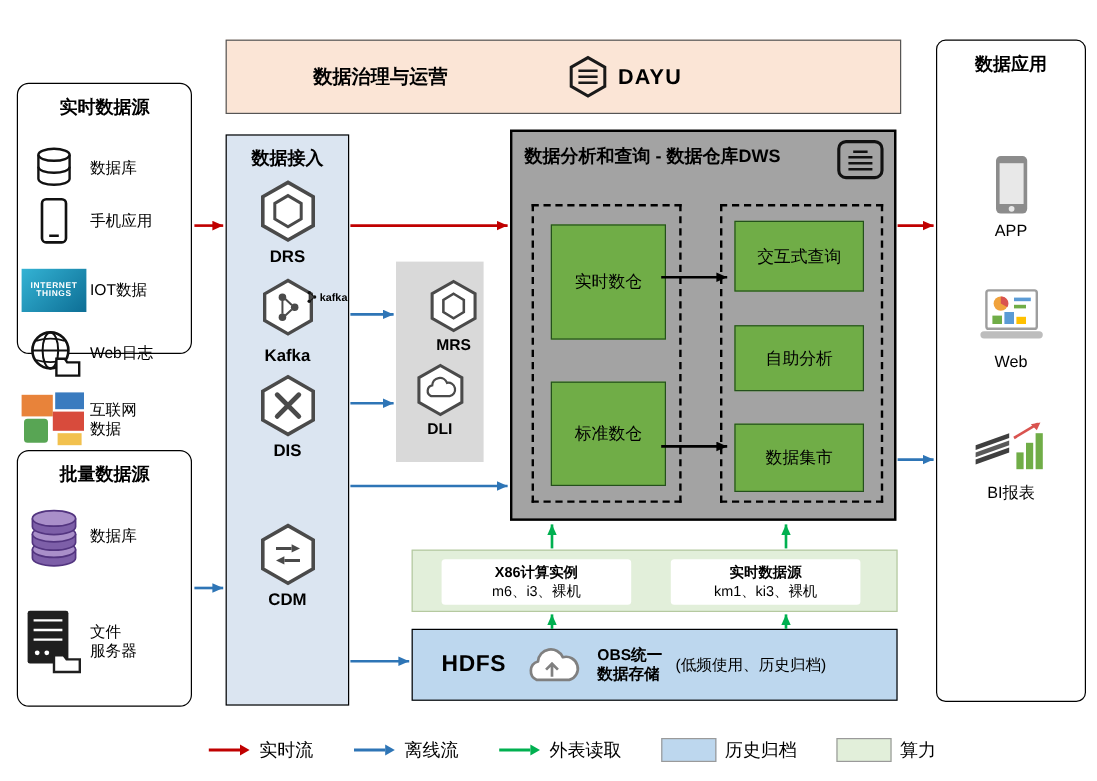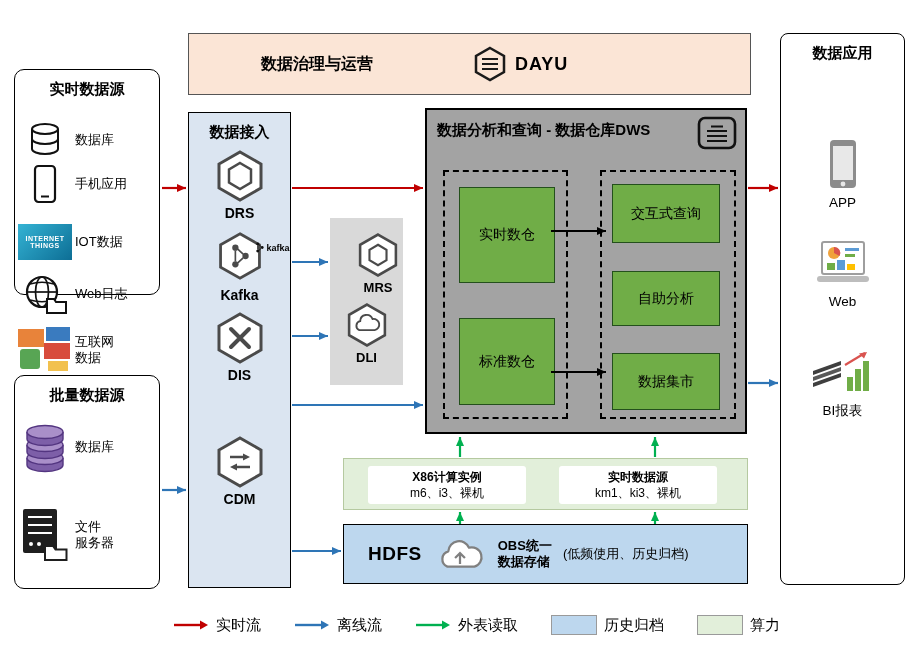--- a/index.html
+++ b/index.html
@@ -295,21 +295,21 @@
     <div class="obs-t">
       <span>OBS统一</span>
       <span>数据存储</span>
     </div>
     <span class="obs-note">(低频使用、历史归档)</span>
   </div>
 
   <div class="panel" style="left:780px;top:33px;width:125px;height:552px;border-radius:8px;">
     <div class="panel-title">数据应用</div>
 
-    <div class="appitem" style="top:104px;">
+    <div class="appitem" style="top:94px;">
       <svg width="30" height="52" viewBox="0 0 30 52">
         <rect x="2" y="2" width="26" height="48" rx="4" fill="#8c8c8c"></rect>
         <rect x="5" y="8" width="20" height="34" fill="#e8e8e8"></rect>
         <circle cx="15" cy="46" r="2.4" fill="#e8e8e8"></circle>
       </svg>
       <div class="app-label">APP</div>
     </div>
 
     <div class="appitem" style="top:205px;">
       <svg width="56" height="50" viewBox="0 0 56 50">

